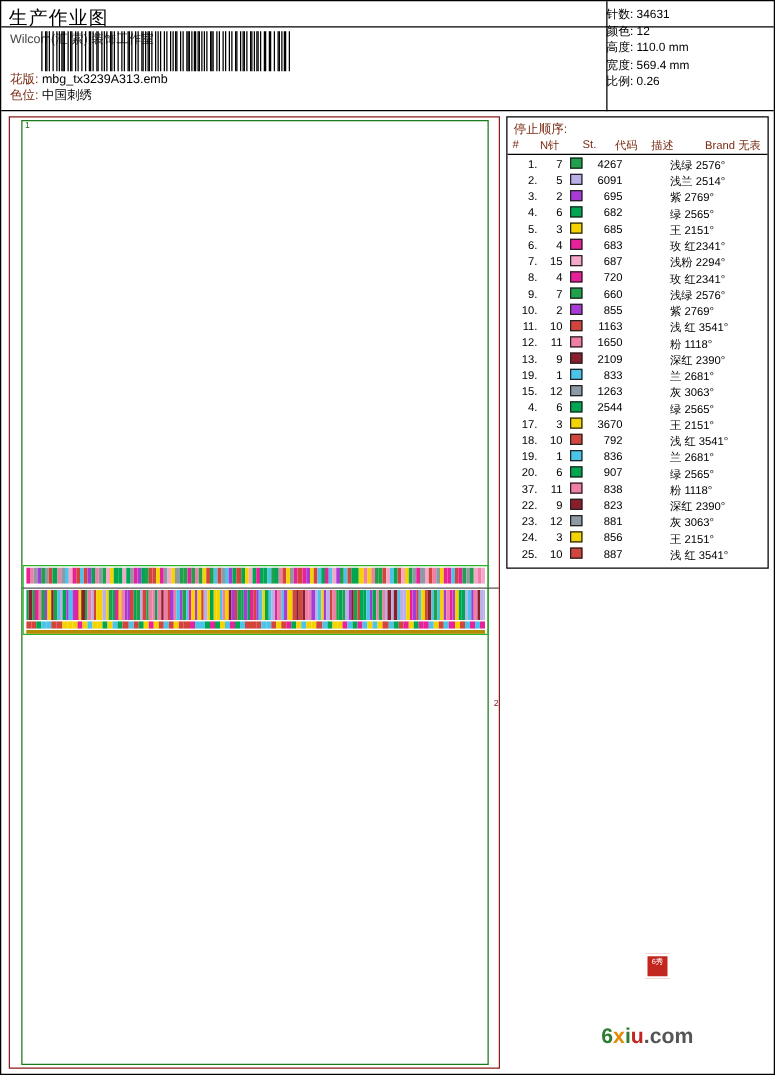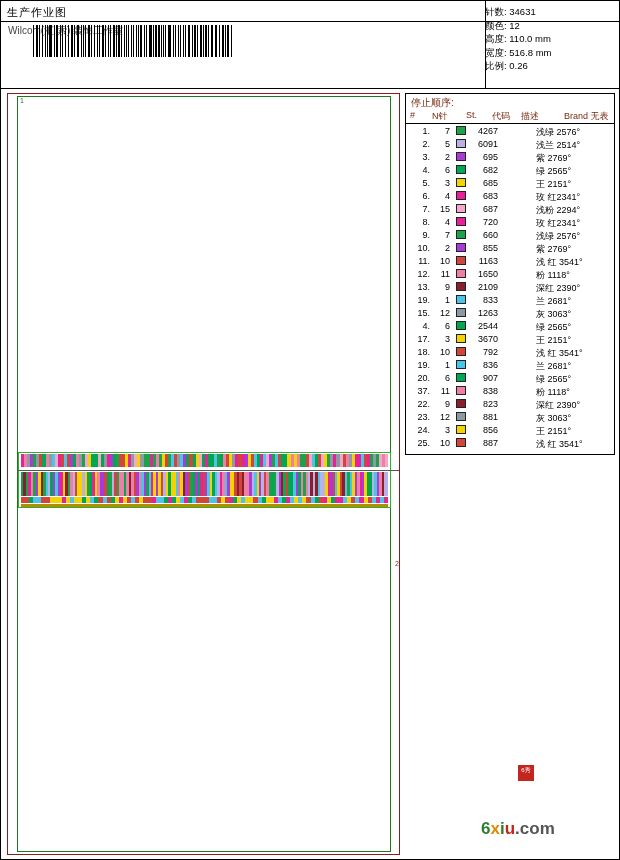--- a/index.html
+++ b/index.html
@@ -28,21 +28,21 @@
     position: absolute;
     left: 0; top: 0;
     width: 618px;
     height: 88px;
     border-bottom: 1px solid #000000;
     box-sizing: border-box;
   }
   .header-title {
     position: absolute;
     left: 6px; top: 4px;
-    font-size: 11px;
+    font-size: 15px;
     letter-spacing: 1px;
   }
   .header-rule {
     position: absolute;
     left: 0; top: 20px;
     width: 618px;
     height: 0;
     border-top: 1px solid #000000;
   }
   .studio-line {
@@ -390,39 +390,49 @@
         <i style="width: 2px; margin-right: 2px; background: rgb(0, 0, 0);"></i>
         <i style="width: 2px; margin-right: 2px;"></i>
         <i style="width: 1px; margin-right: 1px;"></i>
         <i style="width: 1px; margin-right: 2px;"></i>
         <i style="width: 2px; margin-right: 1px; background: rgb(0, 0, 0);"></i>
         <i style="width: 1px; margin-right: 1px; background: rgb(0, 0, 0);"></i>
         <i style="width: 1px; margin-right: 2px; background: rgb(0, 0, 0);"></i>
         <i style="width: 1px; margin-right: 2px;"></i>
       </div>
 
+    <div class="meta-block">
+      <div class="meta-row">
+        <span class="mlabel">花版:</span>
+        <span class="mval">mbg_tx3239A313.emb</span>
+      </div>
+      <div class="meta-row">
+        <span class="mlabel">色位:</span>
+        <span class="mval">中国刺绣</span>
+      </div>
+    </div>
 
     <div class="header-vdiv"></div>
 
     <div class="stats">
       <div>
         <span>针数:</span>
         <span>34631</span>
       </div>
       <div>
         <span>颜色:</span>
         <span>12</span>
       </div>
       <div>
         <span>高度:</span>
         <span>110.0 mm</span>
       </div>
       <div>
         <span>宽度:</span>
-        <span>516.8 mm</span>
+        <span>569.4 mm</span>
       </div>
       <div>
         <span>比例:</span>
         <span>0.26</span>
       </div>
     </div>
   </div>
 
   <div class="canvas">
     <div class="canvas-inner-border"></div>

